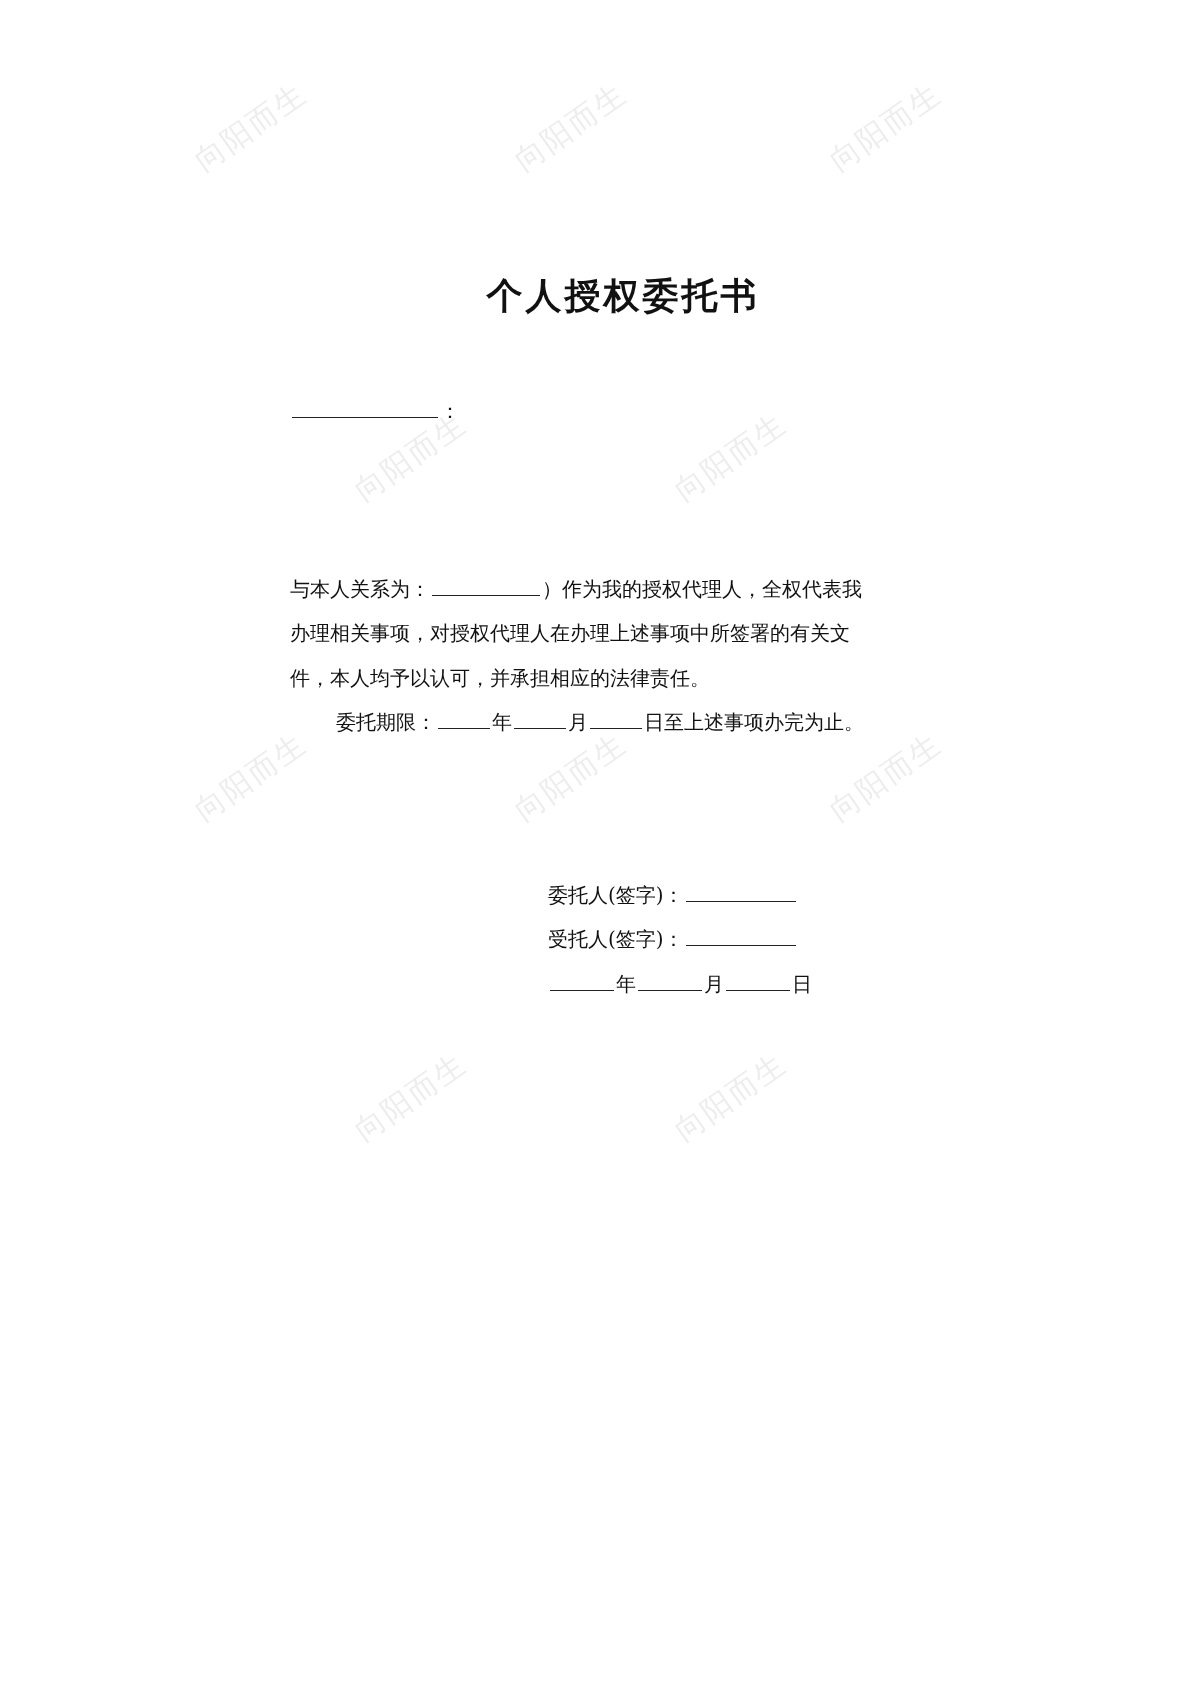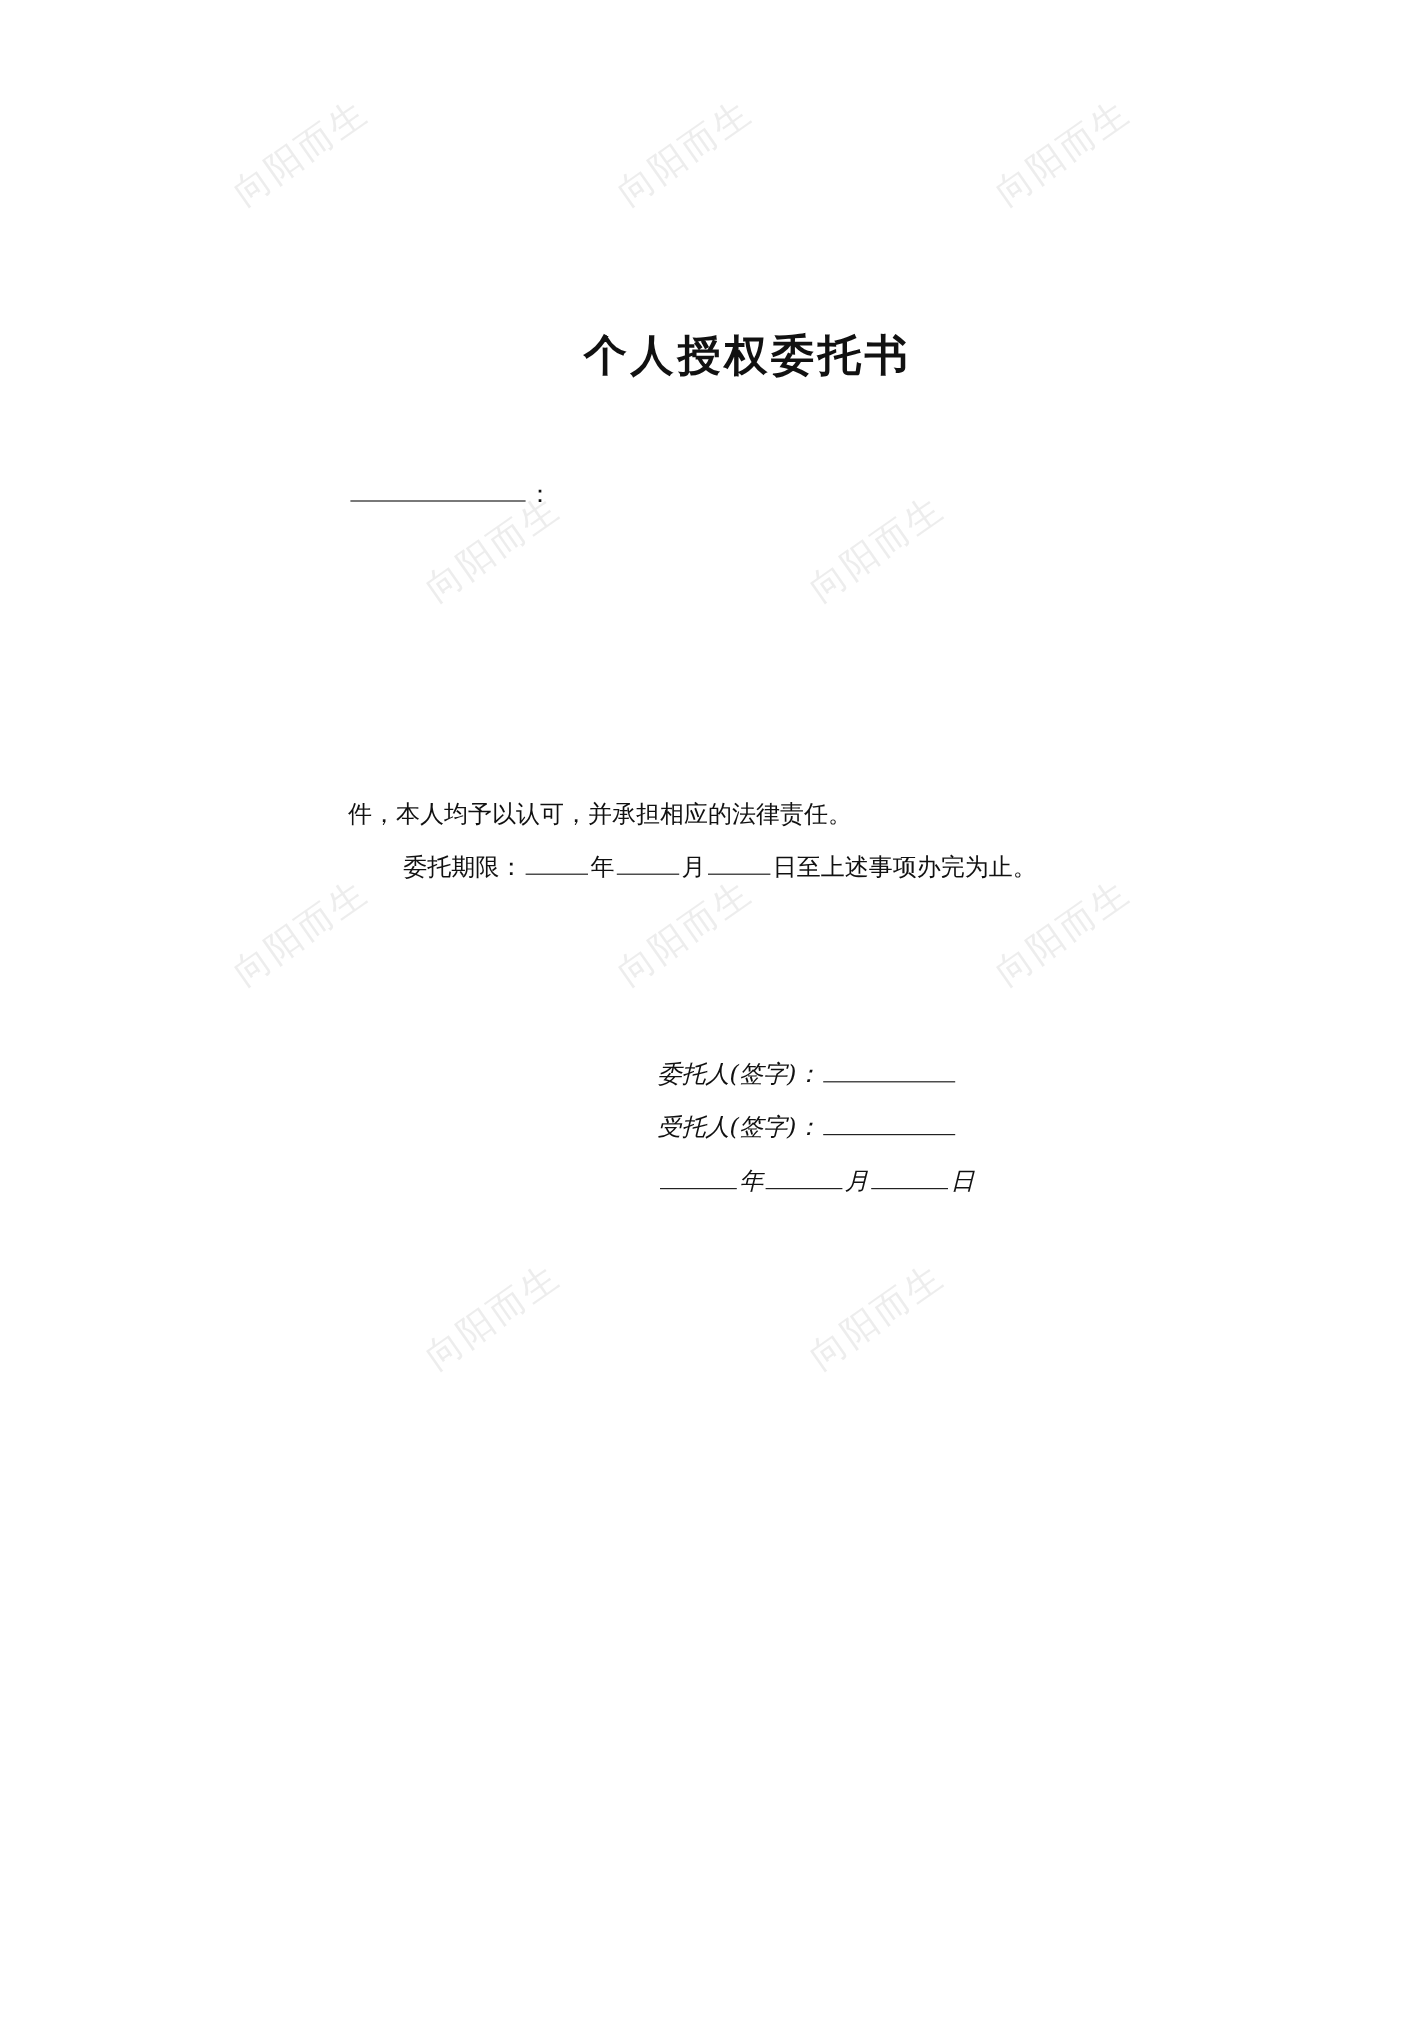--- a/index.html
+++ b/index.html
@@ -58,21 +58,20 @@
       height: 20px;
       vertical-align: baseline;
       margin: 0 2px;
     }
     .sig {
       position: absolute;
       left: 548px;
       font-size: 20px;
       line-height: 28px;
       white-space: nowrap;
-      font-style: italic;
     }
   </style>
 </head>
 <body>
 
 <div class="page">
 
   <div class="watermark" style="left:210px; top:140px;">向阳而生</div>
   <div class="watermark" style="left:530px; top:140px;">向阳而生</div>
   <div class="watermark" style="left:845px; top:140px;">向阳而生</div>
@@ -86,21 +85,25 @@
 
   <div class="title">个人授权委托书</div>
 
   <div class="line" style="top:397px;">
     <span class="blank" style="width:146px;"></span><span>：</span>
   </div>
 
 
 
 
+  <div class="line" style="top:575px;">
+    <span>与本人关系为：</span><span class="blank" style="width:108px;"></span><span>）作为我的授权代理人，全权代表我</span>
+  </div>
 
+  <div class="line" style="top:619px;">办理相关事项，对授权代理人在办理上述事项中所签署的有关文</div>
 
   <div class="line" style="top:664px;">件，本人均予以认可，并承担相应的法律责任。</div>
 
   <div class="line" style="top:708px; left:336px;">
     <span>委托期限：</span><span class="blank" style="width:52px;"></span><span>年</span><span class="blank" style="width:52px;"></span><span>月</span><span class="blank" style="width:52px;"></span><span>日至上述事项办完为止。</span>
   </div>
 
   <div class="sig" style="top:881px;">
     <span>委托人(签字)：</span><span class="blank" style="width:110px;"></span>
   </div>

